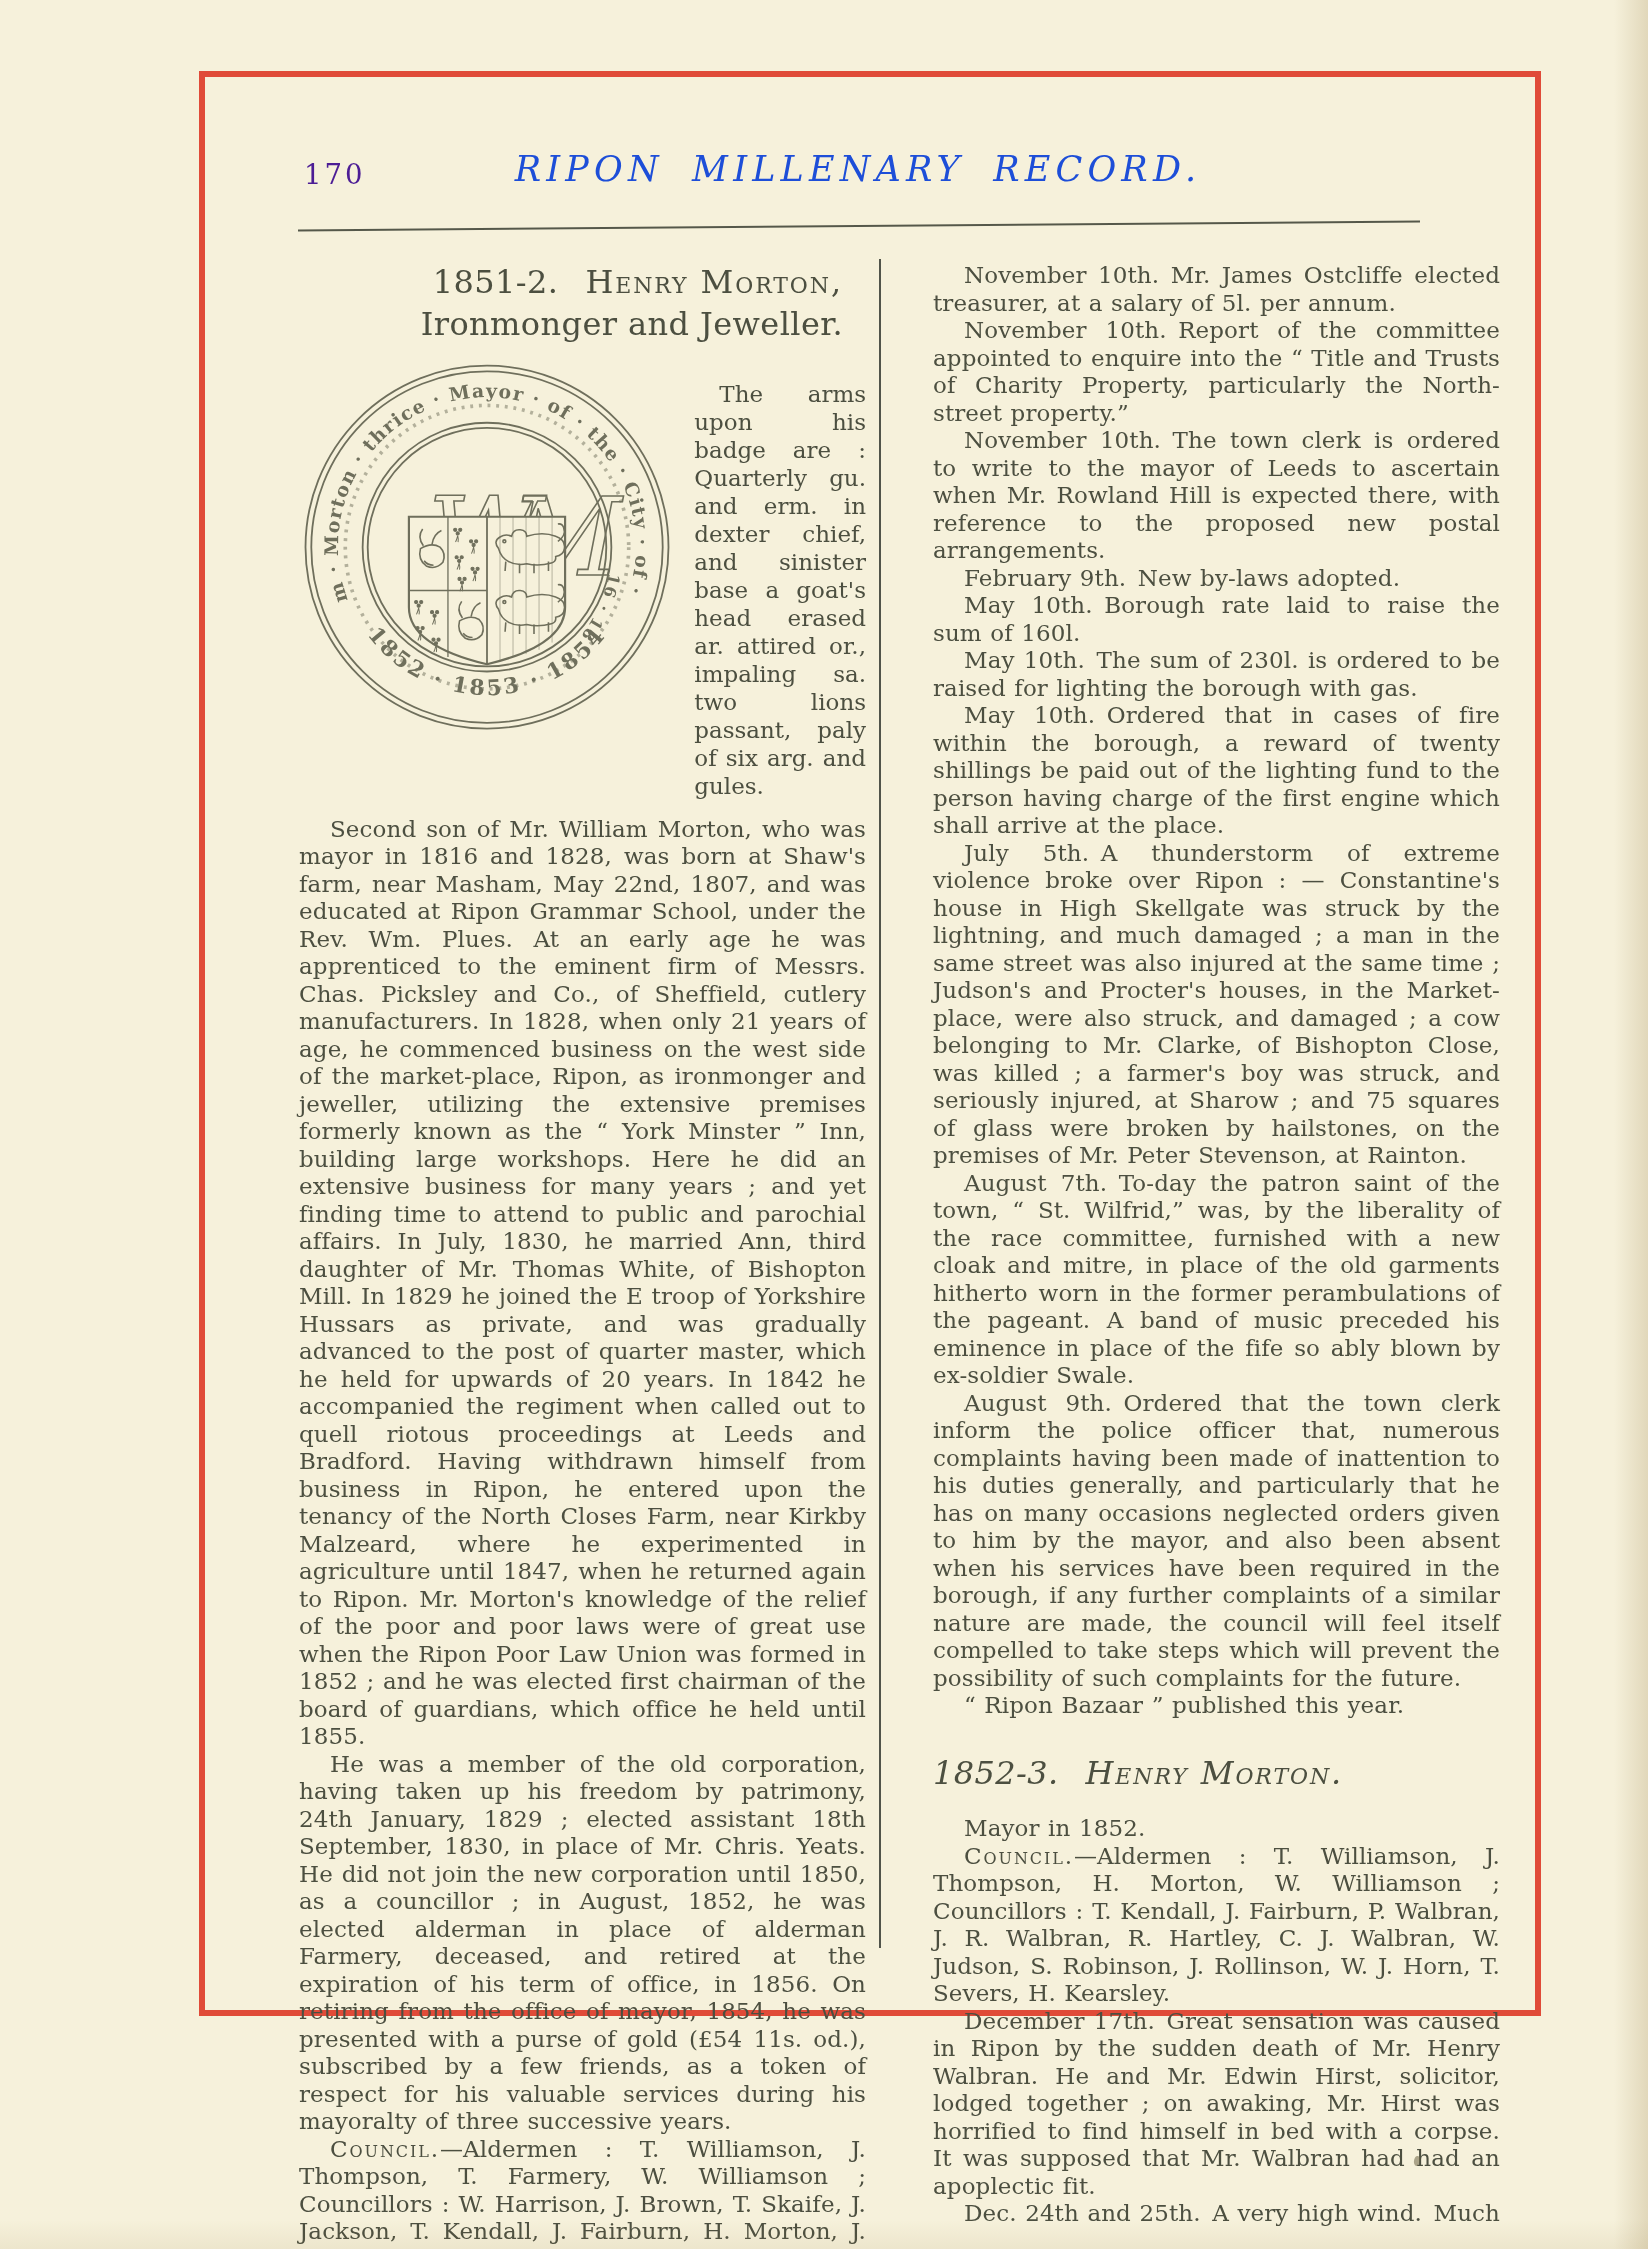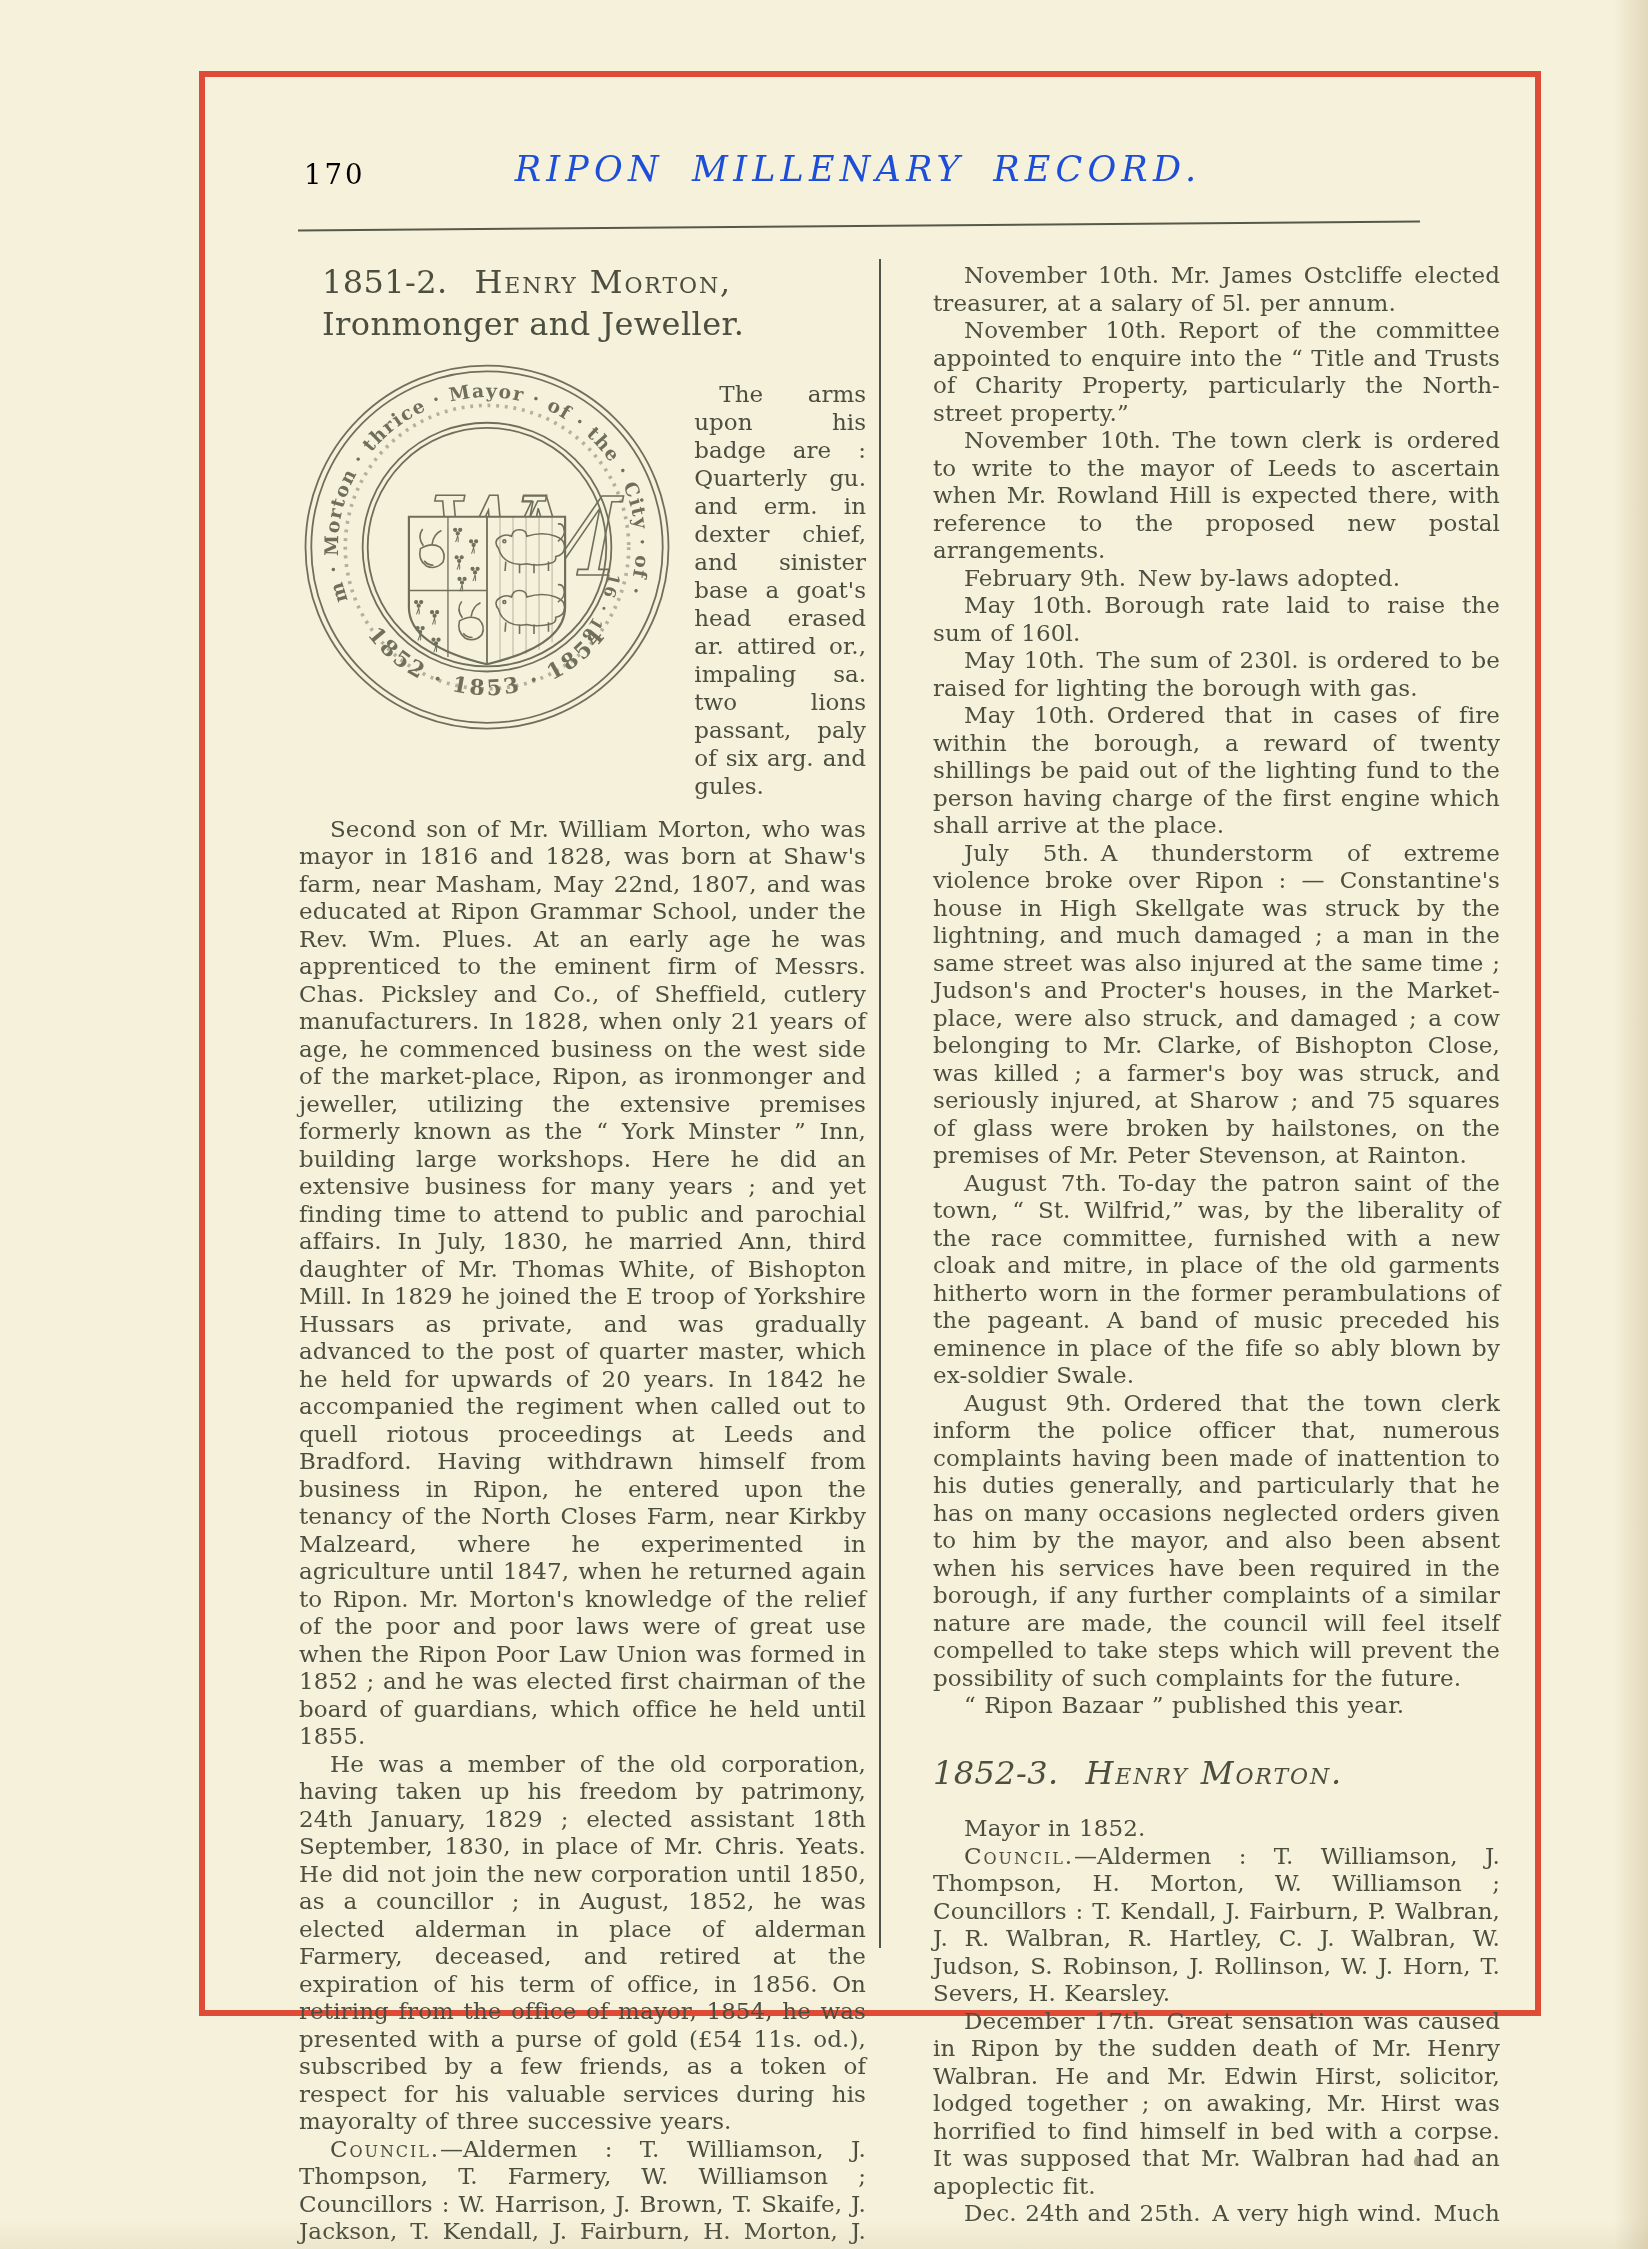--- a/index.html
+++ b/index.html
@@ -12,21 +12,21 @@
   .edge-shade-right{position:absolute;top:0;right:0;width:34px;height:100%;
     background:linear-gradient(to right, rgba(160,140,90,0), rgba(150,125,70,.22));}
   .edge-shade-bottom{position:absolute;left:0;bottom:0;width:100%;height:30px;
     background:linear-gradient(to bottom, rgba(160,140,90,0), rgba(150,125,70,.10));}
   .red-frame{
     position:absolute;left:199px;top:71px;width:1330px;height:1933px;
     border:6px solid #e04b38;
   }
   .page-number{
     position:absolute;left:304px;top:158px;
-    font-size:27.5px;letter-spacing:3px;color:#000000;
+    font-size:27.5px;letter-spacing:3px;color:#4c1d95;
   }
   .page-title{
     position:absolute;left:298px;top:149px;width:1120px;
     text-align:center;font-style:italic;font-size:35px;
     letter-spacing:5.2px;word-spacing:12px;color:#1d4ed8;
   }
   .header-rule{
     position:absolute;left:298px;top:225px;width:1122px;height:2.2px;
     background:#55584a;transform:rotate(-0.45deg);
   }
@@ -34,21 +34,21 @@
     position:absolute;left:879px;top:259px;width:2.2px;height:1689px;
     background:#51544a;
   }
   .col{position:absolute;top:262px;width:567px;}
   .col-left{left:299px;}
   .col-right{left:897px;margin-left:36px;}
   .entry-heading{
     font-weight:normal;font-size:32px;line-height:1.3;
     margin:0 auto 10.4px auto;color:#4c4f40;letter-spacing:0.4px;
   }
-  .entry-heading.centered{text-align:left;width:521px;}
+  .entry-heading.centered{text-align:right;width:521px;}
   .entry-heading.left-heading{text-align:left;width:auto;margin:33px 0 21px 0;font-style:italic;}
   .seg-sc{font-variant:small-caps;letter-spacing:1.9px;}
   .seg-i{}
   .seal-row{display:flex;gap:19.3px;margin:3px 0 16.4px 0;}
   .seal{flex:0 0 auto;}
   .arms-note{
     flex:1;margin:0;padding-top:24px;
     font-size:23px;line-height:28px;text-align:justify;text-indent:25px;
   }
   p.body{

